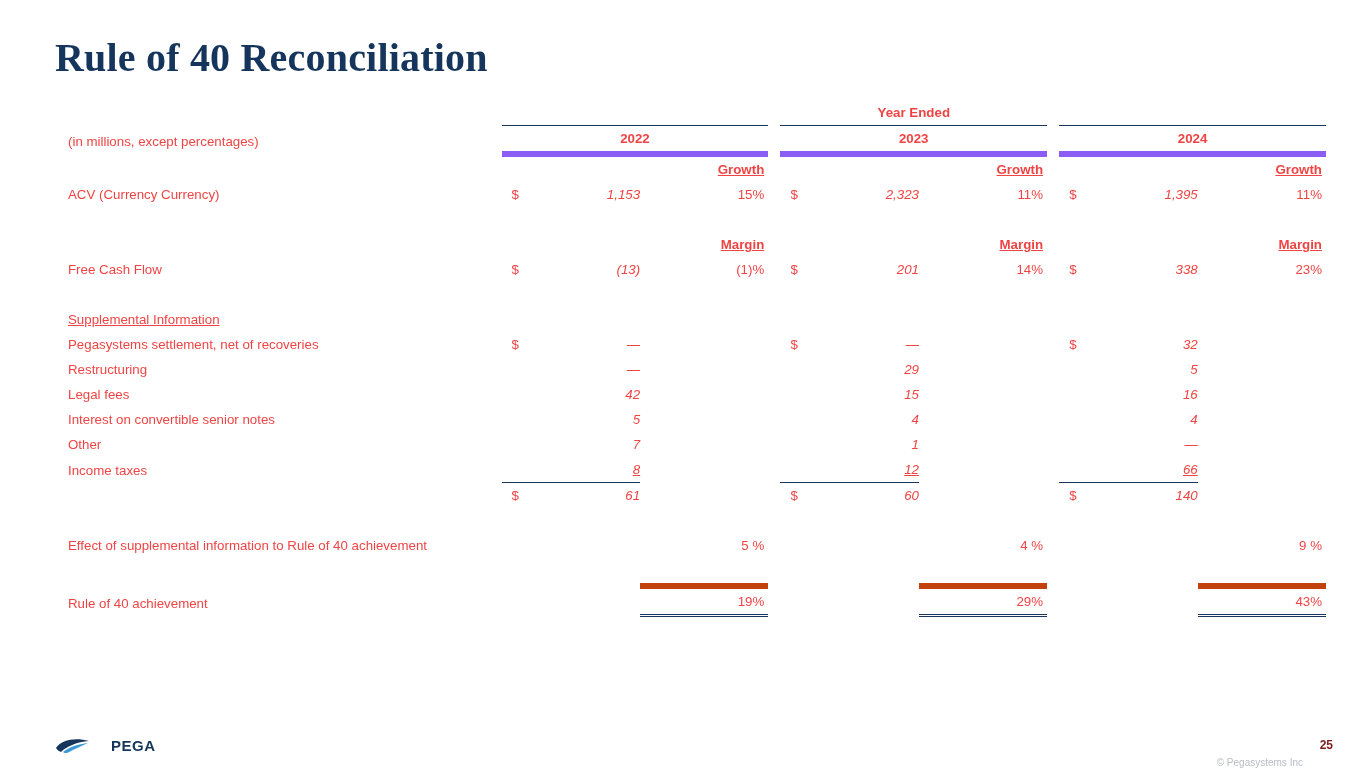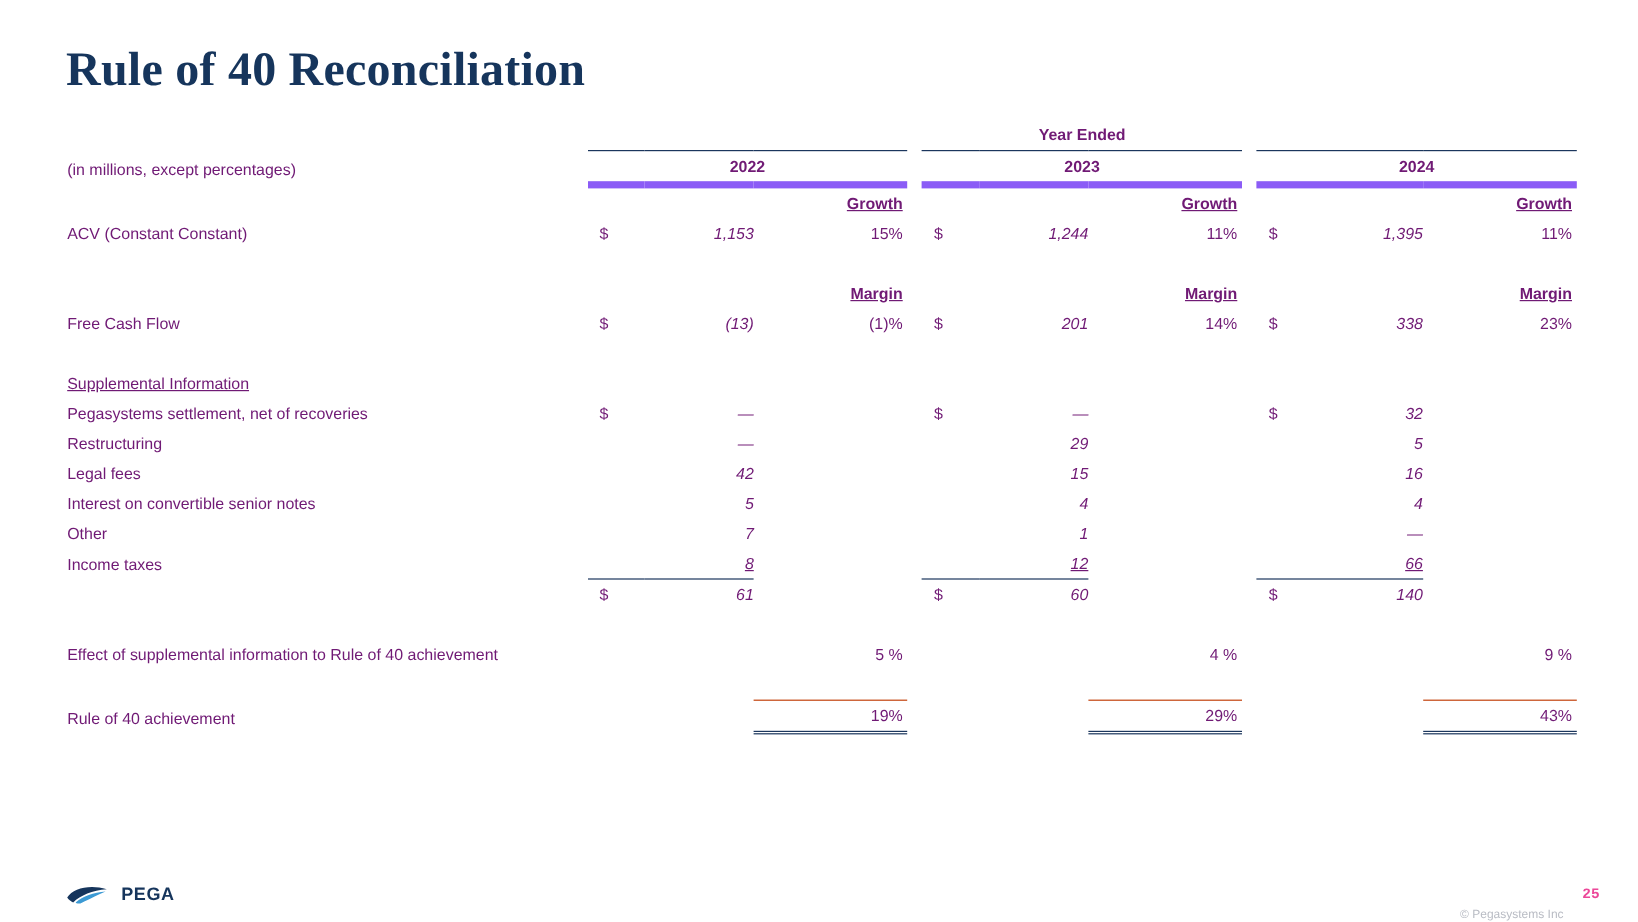--- a/index.html
+++ b/index.html
@@ -27,26 +27,26 @@
     font-family: "Liberation Serif", serif;
     font-size: 40px;
     font-weight: 700;
     color: #16355c;
     letter-spacing: 0.2px;
   }
 
   
   table.fin {
     position: absolute;
-    left: 56px;
+    left: 68px;
     top: 100px;
     width: 1258px;
     border-collapse: collapse;
     font-size: 13.3px;
-    color: #701a75;
+    color: #ef4444;
   }
   table.fin td {
     padding: 0;
     vertical-align: bottom;
     white-space: nowrap;
     line-height: 25px;
     height: 25px;
   }
   
   .c-label   { width: 445px; }
@@ -69,34 +69,34 @@
     font-weight: 700;
     border-bottom: 6px solid #8b5cf6;
     border-top: 1px solid #1b365d;
   }
   .rule-top { border-top: 1px solid #1b365d; }
   .row-spacer td { height: 16px; line-height: 16px; }
   .small-gap td { height: 12px; line-height: 12px; }
 
   .sub-underline { text-decoration: underline; }
   .dbl-bottom {
-    border-top: 1px solid #c2410c;
+    border-top: 6px solid #c2410c;
     border-bottom: 3px double #1b365d;
   }
 
   .two-line { line-height: 18px; white-space: normal; }
 
   
   .footer-logo {
     position: absolute;
     left: 55px;
     bottom: 14px;
     display: flex;
     align-items: center;
-    gap: 10px;
+    gap: 20px;
   }
   .pega-mark {
     width: 36px;
     height: 17px;
     position: relative;
   }
   .pega-word {
     font-size: 15px;
     font-weight: 700;
     color: #16355c;
@@ -108,22 +108,21 @@
     bottom: 0;
     font-size: 10px;
     color: #b9bcc4;
   }
   .page-num {
     position: absolute;
     right: 32px;
     bottom: 16px;
     font-size: 12px;
     font-weight: 700;
-    color: #ec4899;
-    font-family: Liberation Mono, monospace;
+    color: #7f1d1d;
   }
 </style>
 </head>
 <body>
 
 <div class="slide">
 
   <div class="page-title">Rule of 40 Reconciliation</div>
 
   <table class="fin">
@@ -152,27 +151,27 @@
       <td class="c-cur"></td>
       <td class="c-num"></td>
       <td class="c-pct underline-head">Growth</td>
       <td class="c-spacer"></td>
       <td class="c-cur"></td>
       <td class="c-num"></td>
       <td class="c-pct underline-head">Growth</td>
     </tr>
 
     <tr>
-      <td class="c-label">ACV (Constant Constant)</td>
+      <td class="c-label">ACV (Currency Currency)</td>
       <td class="c-cur">$</td>
       <td class="c-num">1,153</td>
       <td class="c-pct">15%</td>
       <td class="c-spacer"></td>
       <td class="c-cur">$</td>
-      <td class="c-num">1,244</td>
+      <td class="c-num">2,323</td>
       <td class="c-pct">11%</td>
       <td class="c-spacer"></td>
       <td class="c-cur">$</td>
       <td class="c-num">1,395</td>
       <td class="c-pct">11%</td>
     </tr>
 
     <tr class="row-spacer">
           <td colspan="12"></td>
         </tr>

